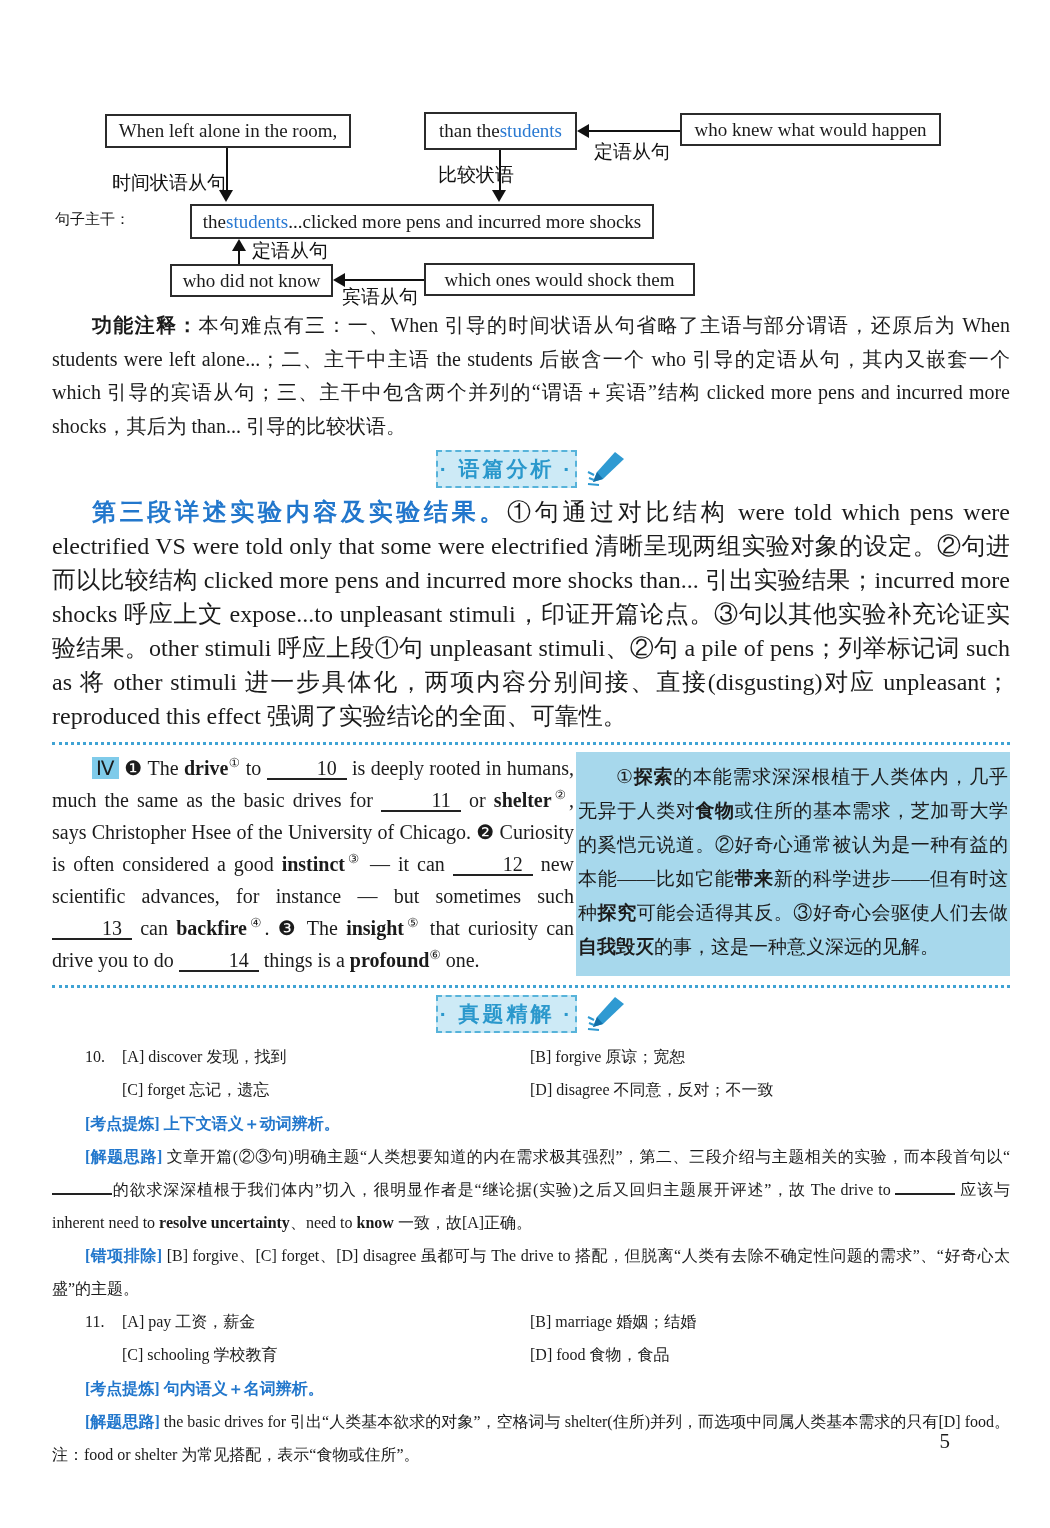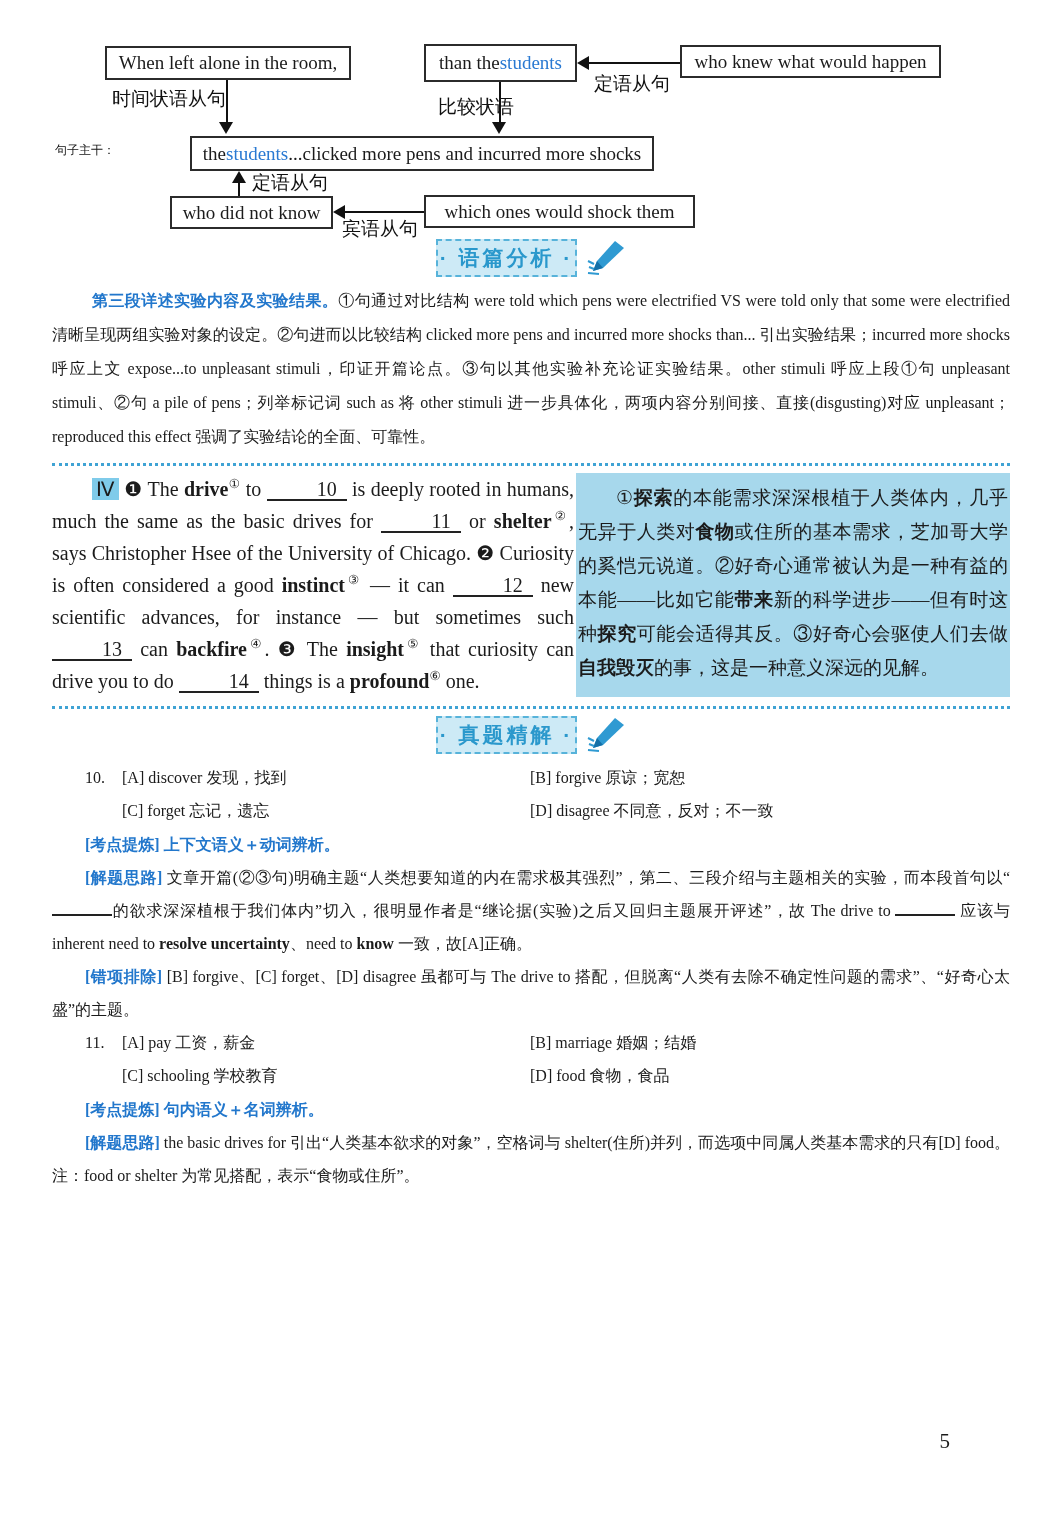--- a/index.html
+++ b/index.html
@@ -13,40 +13,40 @@
   sup { font-size:12.5px; line-height:0; vertical-align:super; }
   .blank {
     display:inline-block; min-width:80px; text-align:center;
     border-bottom:2px solid #222; line-height:20px; padding:0 4px;
   }
   .blank.sm { min-width:60px; }
   .hl { background:#7fcbea; padding:0 4px; }
   .stu { color:#2979d2; }
 
   
-  .diagram { position:relative; height:188px; margin-top:44px; }
+  .diagram { position:relative; height:188px; margin-top:112px; }
   .dbox {
     position:absolute; border:2px solid #2b2b2b; background:#fff;
     display:flex; align-items:center; justify-content:center;
     white-space:nowrap; font-size:19px; padding:0 3px;
   }
   .dlabel { position:absolute; font-size:19px; white-space:nowrap; color:#111; }
   .hline { position:absolute; height:2px; background:#111; }
   .vline { position:absolute; width:2px; background:#111; }
   .ah-left { position:absolute; width:0; height:0; border-top:7px solid transparent; border-bottom:7px solid transparent; border-right:12px solid #111; }
   .ah-up   { position:absolute; width:0; height:0; border-left:7px solid transparent; border-right:7px solid transparent; border-bottom:12px solid #111; }
   .ah-down { position:absolute; width:0; height:0; border-left:7px solid transparent; border-right:7px solid transparent; border-top:12px solid #111; }
 
   
   .content { padding:0 40px 0 52px; }
   .para {
     font-size:20px; line-height:33.5px; text-align:justify;
     text-indent:40px; margin-top:9px;
   }
-  .para2 { font-size:16px; line-height:34px; text-align:justify; text-indent:40px; }
+  .para2 { font-size:24px; line-height:34px; text-align:justify; text-indent:40px; }
   .badge-row { display:flex; justify-content:center; align-items:center; gap:9px; margin:7px 0 7px; }
   .badge {
     background:#cdeaf6; border:2px dashed #57b3da; color:#2a98cc;
     font-family:"Liberation Sans", sans-serif; font-weight:bold;
     font-size:21px; letter-spacing:3px; padding:3px 2px;
   }
   .dotsep { border-top:3px dotted #3fa3d4; margin:9px 0 7px; }
 
   .sec4 { display:flex; gap:2px; margin-top:2px; }
   .sec4-left { width:522px; font-size:20px; line-height:32px; text-align:justify; text-indent:40px; }
@@ -81,27 +81,27 @@
     <div class="dbox" style="left:680px;top:1px;width:261px;height:33px">
       <span>who knew what would happen</span>
     </div>
 
     <div class="hline" style="left:589px;top:18px;width:91px"></div>
     <div class="ah-left" style="left:577px;top:12px"></div>
     <div class="dlabel" style="left:594px;top:27px">定语从句</div>
 
     <div class="vline" style="left:226px;top:36px;height:42px"></div>
     <div class="ah-down" style="left:219px;top:78px"></div>
-    <div class="dlabel" style="left:112px;top:42px">时间状语从句</div>
+    <div class="dlabel" style="left:112px;top:58px">时间状语从句</div>
 
     <div class="vline" style="left:499px;top:38px;height:40px"></div>
     <div class="ah-down" style="left:492px;top:78px"></div>
     <div class="dlabel" style="left:438px;top:50px">比较状语</div>
 
-    <div class="dlabel" style="left:55px;top:98px;font-size:12px">句子主干：</div>
+    <div class="dlabel" style="left:55px;top:98px;font-size:15px">句子主干：</div>
     <div class="dbox" style="left:190px;top:92px;width:464px;height:35px">
       <span>the </span>
         <span class="stu">students</span>
         <span> ...clicked more pens and incurred more shocks</span>
     </div>
 
     <div class="ah-up" style="left:232px;top:127px"></div>
     <div class="vline" style="left:238px;top:138px;height:14px"></div>
     <div class="dlabel" style="left:252px;top:126px">定语从句</div>
 
@@ -111,20 +111,21 @@
     <div class="dbox" style="left:424px;top:151px;width:271px;height:33px">
       <span>which ones would shock them</span>
     </div>
     <div class="hline" style="left:345px;top:167px;width:79px"></div>
     <div class="ah-left" style="left:333px;top:161px"></div>
     <div class="dlabel" style="left:342px;top:172px">宾语从句</div>
   </div>
 
   <div class="content">
 
+    <p class="para"><span class="b">功能注释：</span><span>本句难点有三：一、When 引导的时间状语从句省略了主语与部分谓语，还原后为 When students were left alone...；二、主干中主语 the students 后嵌含一个 who 引导的定语从句，其内又嵌套一个 which 引导的宾语从句；三、主干中包含两个并列的“谓语＋宾语”结构 clicked more pens and incurred more shocks，其后为 than... 引导的比较状语。</span></p>
 
     <div class="badge-row">
       <span class="badge">· 语篇分析 ·</span>
       <svg class="pen" viewBox="0 0 40 36" width="40" height="36">
         <path d="M29 1 L38 8 L17 28 L7 31 L11 21 Z" fill="#2f9ad2"></path>
         <path d="M7 31 L11 21 L17 28 Z" fill="#1470a8"></path>
         <line x1="2" y1="21" x2="8" y2="24" stroke="#2f9ad2" stroke-width="2"></line>
         <line x1="3" y1="27" x2="8" y2="29" stroke="#2f9ad2" stroke-width="2"></line>
         <line x1="2" y1="33" x2="13" y2="34" stroke="#2f9ad2" stroke-width="2"></line>
       </svg>

